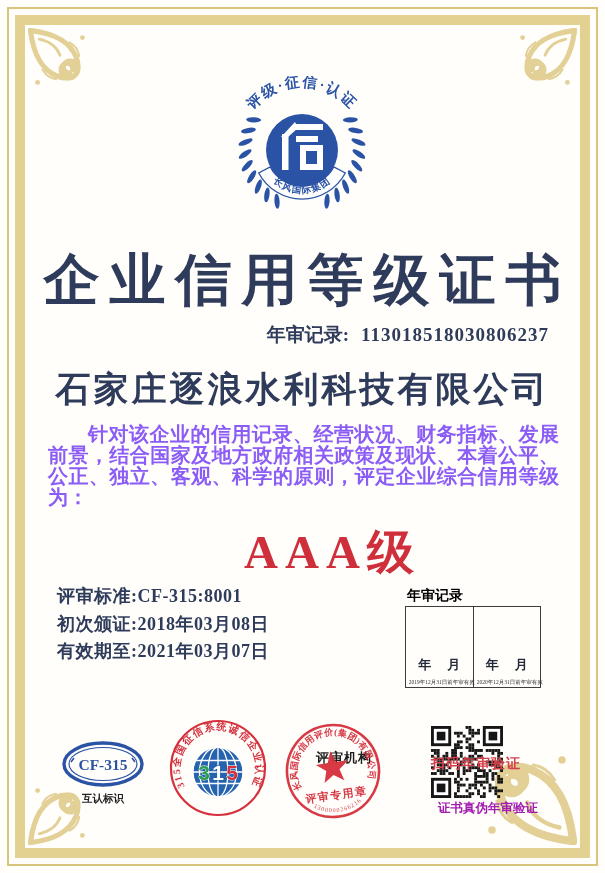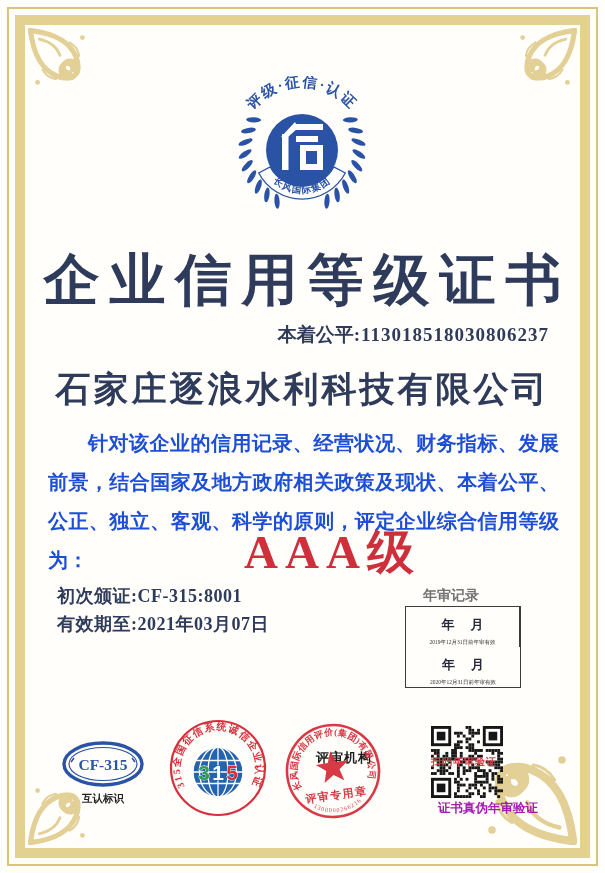--- a/index.html
+++ b/index.html
@@ -12,54 +12,54 @@
   .corner.tl{left:28px;top:28px;}
   .corner.tr{right:28px;top:28px;transform:scaleX(-1);}
   .corner.bl{left:28px;bottom:28px;transform:scaleY(-1);}
   .corner.br{right:28px;bottom:28px;width:100px;height:100px;transform:scale(-1,-1);}
   
   .emblem{position:absolute;left:220px;top:76px;width:164px;height:150px;}
   
   .title{position:absolute;top:243px;left:0;width:100%;text-align:center;
          font-size:56px;font-weight:bold;color:#2f3b5a;letter-spacing:10px;text-indent:10px;}
   .credit-code{position:absolute;top:322px;right:56px;font-size:19px;font-weight:bold;color:#2f3b5a;}
-  .credit-code .val{margin-left:1px;letter-spacing:1px;}
+  .credit-code .val{margin-left:12px;letter-spacing:1px;}
   .company{position:absolute;top:366px;left:40px;right:40px;text-align:center;
            font-family:"Liberation Sans",sans-serif;font-weight:bold;font-size:35px;
            color:#2f3b5a;letter-spacing:3px;white-space:nowrap;}
   .body-par{position:absolute;top:424px;left:48px;right:46px;margin:0;
-            font-size:20px;font-weight:bold;line-height:39px;color:#1d4ed8;
+            font-size:20px;font-weight:bold;line-height:21px;color:#8b5cf6;
             text-indent:2em;text-align:justify;}
   .rating{position:absolute;top:521px;left:0;width:100%;text-align:center;
           font-size:47px;font-weight:bold;color:#ce2f3b;letter-spacing:7px;margin-left:30px;}
   
   .details{position:absolute;left:57px;top:583px;font-size:18px;font-weight:bold;
            color:#2f3b5a;line-height:27.5px;letter-spacing:0.5px;}
   
-  .annual-title{position:absolute;left:407px;top:587px;font-size:14px;font-weight:bold;color:#737373;margin-left:16px;}
-  .annual-box{position:absolute;left:405px;top:606px;width:116px;height:82px;
-              border:1.5px solid #3c3c3c;display:flex;box-sizing:border-box;background:transparent;flex-direction:column;}
+  .annual-title{position:absolute;left:407px;top:587px;font-size:14px;font-weight:bold;color:#000000;}
+  .annual-box{position:absolute;left:405px;top:606px;width:136px;height:82px;
+              border:1.5px solid #3c3c3c;display:flex;box-sizing:border-box;background:transparent;}
   .annual-cell{position:relative;flex:1;}
   .annual-cell.first{border-right:1.2px solid #3c3c3c;}
   .ym{position:absolute;bottom:13px;left:0;width:100%;text-align:center;
       font-size:13px;font-weight:bold;color:#24293a;}
   .ym .gap{display:inline-block;width:16px;}
   .cell-note{position:absolute;bottom:0px;left:0;width:100%;text-align:center;
              font-size:6px;color:#333;white-space:nowrap;transform:scale(.92);transform-origin:center bottom;}
   
   .seal-mutual{position:absolute;left:62px;top:740px;width:82px;height:48px;}
   .seal-mutual-label{position:absolute;left:62px;top:792px;width:82px;text-align:center;
                      font-size:10.5px;font-weight:bold;color:#222;}
   .seal-globe{position:absolute;left:168px;top:718px;width:100px;height:100px;}
   .stamp-org-label{position:absolute;left:290px;top:749px;width:108px;text-align:center;z-index:1;
                    font-size:13px;font-weight:bold;color:#1c1c1c;letter-spacing:1px;}
   .seal-stamp{position:absolute;left:282px;top:720px;width:102px;height:102px;z-index:2;opacity:.95;}
   .qr-wrap{position:absolute;left:431px;top:726px;width:72px;height:72px;}
   .qr-overlay{position:absolute;left:0;top:29px;width:72px;text-align:left;z-index:2;
-              font-size:10px;font-weight:bold;color:#d4404a;letter-spacing:1px;white-space:nowrap;}
+              font-size:14px;font-weight:bold;color:#d4404a;letter-spacing:1px;white-space:nowrap;}
   .qr-label{position:absolute;left:398px;top:800px;width:140px;text-align:right;
             font-size:12.5px;font-weight:bold;color:#a21caf;}
   .hidden-defs{position:absolute;width:0;height:0;overflow:hidden;}
 </style>
 </head>
 <body>
 
 <svg class="hidden-defs" aria-hidden="true">
   <defs>
     <g id="flourish" fill="none" stroke="#e3d096" stroke-linecap="round">
@@ -129,31 +129,32 @@
     </g>
     <path d="M -43.3,31 A 49,49 0 0 0 43.3,31 L 31.8,24.9 A 36,36 0 0 1 -31.8,24.9 Z" fill="#ffffff" stroke="#2b53a5" stroke-width="1.3"></path>
     <text font-size="9.5" font-weight="bold" fill="#2b53a5" letter-spacing="1">
       <textPath href="#arcBottom" startOffset="50%" text-anchor="middle">长风国际集团</textPath>
     </text>
   </svg>
 
   <div class="title">企业信用等级证书</div>
 
   <div class="credit-code">
-    <span>本着公平:</span><span class="val">113018518030806237</span>
+    <span>年审记录:</span><span class="val">113018518030806237</span>
   </div>
 
   <div class="company">石家庄逐浪水利科技有限公司</div>
 
   <p class="body-par">针对该企业的信用记录、经营状况、财务指标、发展前景，结合国家及地方政府相关政策及现状、本着公平、公正、独立、客观、科学的原则，评定企业综合信用等级为：</p>
 
   <div class="rating">AAA级</div>
 
   <div class="details">
-    <div>初次颁证:CF-315:8001</div>
+    <div>评审标准:CF-315:8001</div>
+    <div>初次颁证:2018年03月08日</div>
     <div>有效期至:2021年03月07日</div>
   </div>
 
   <div class="annual-title">年审记录</div>
   <div class="annual-box">
     <div class="annual-cell first">
       <div class="ym">
         <span>年</span><span class="gap"></span><span>月</span>
       </div>
       <div class="cell-note">2019年12月31日前年审有效</div>

